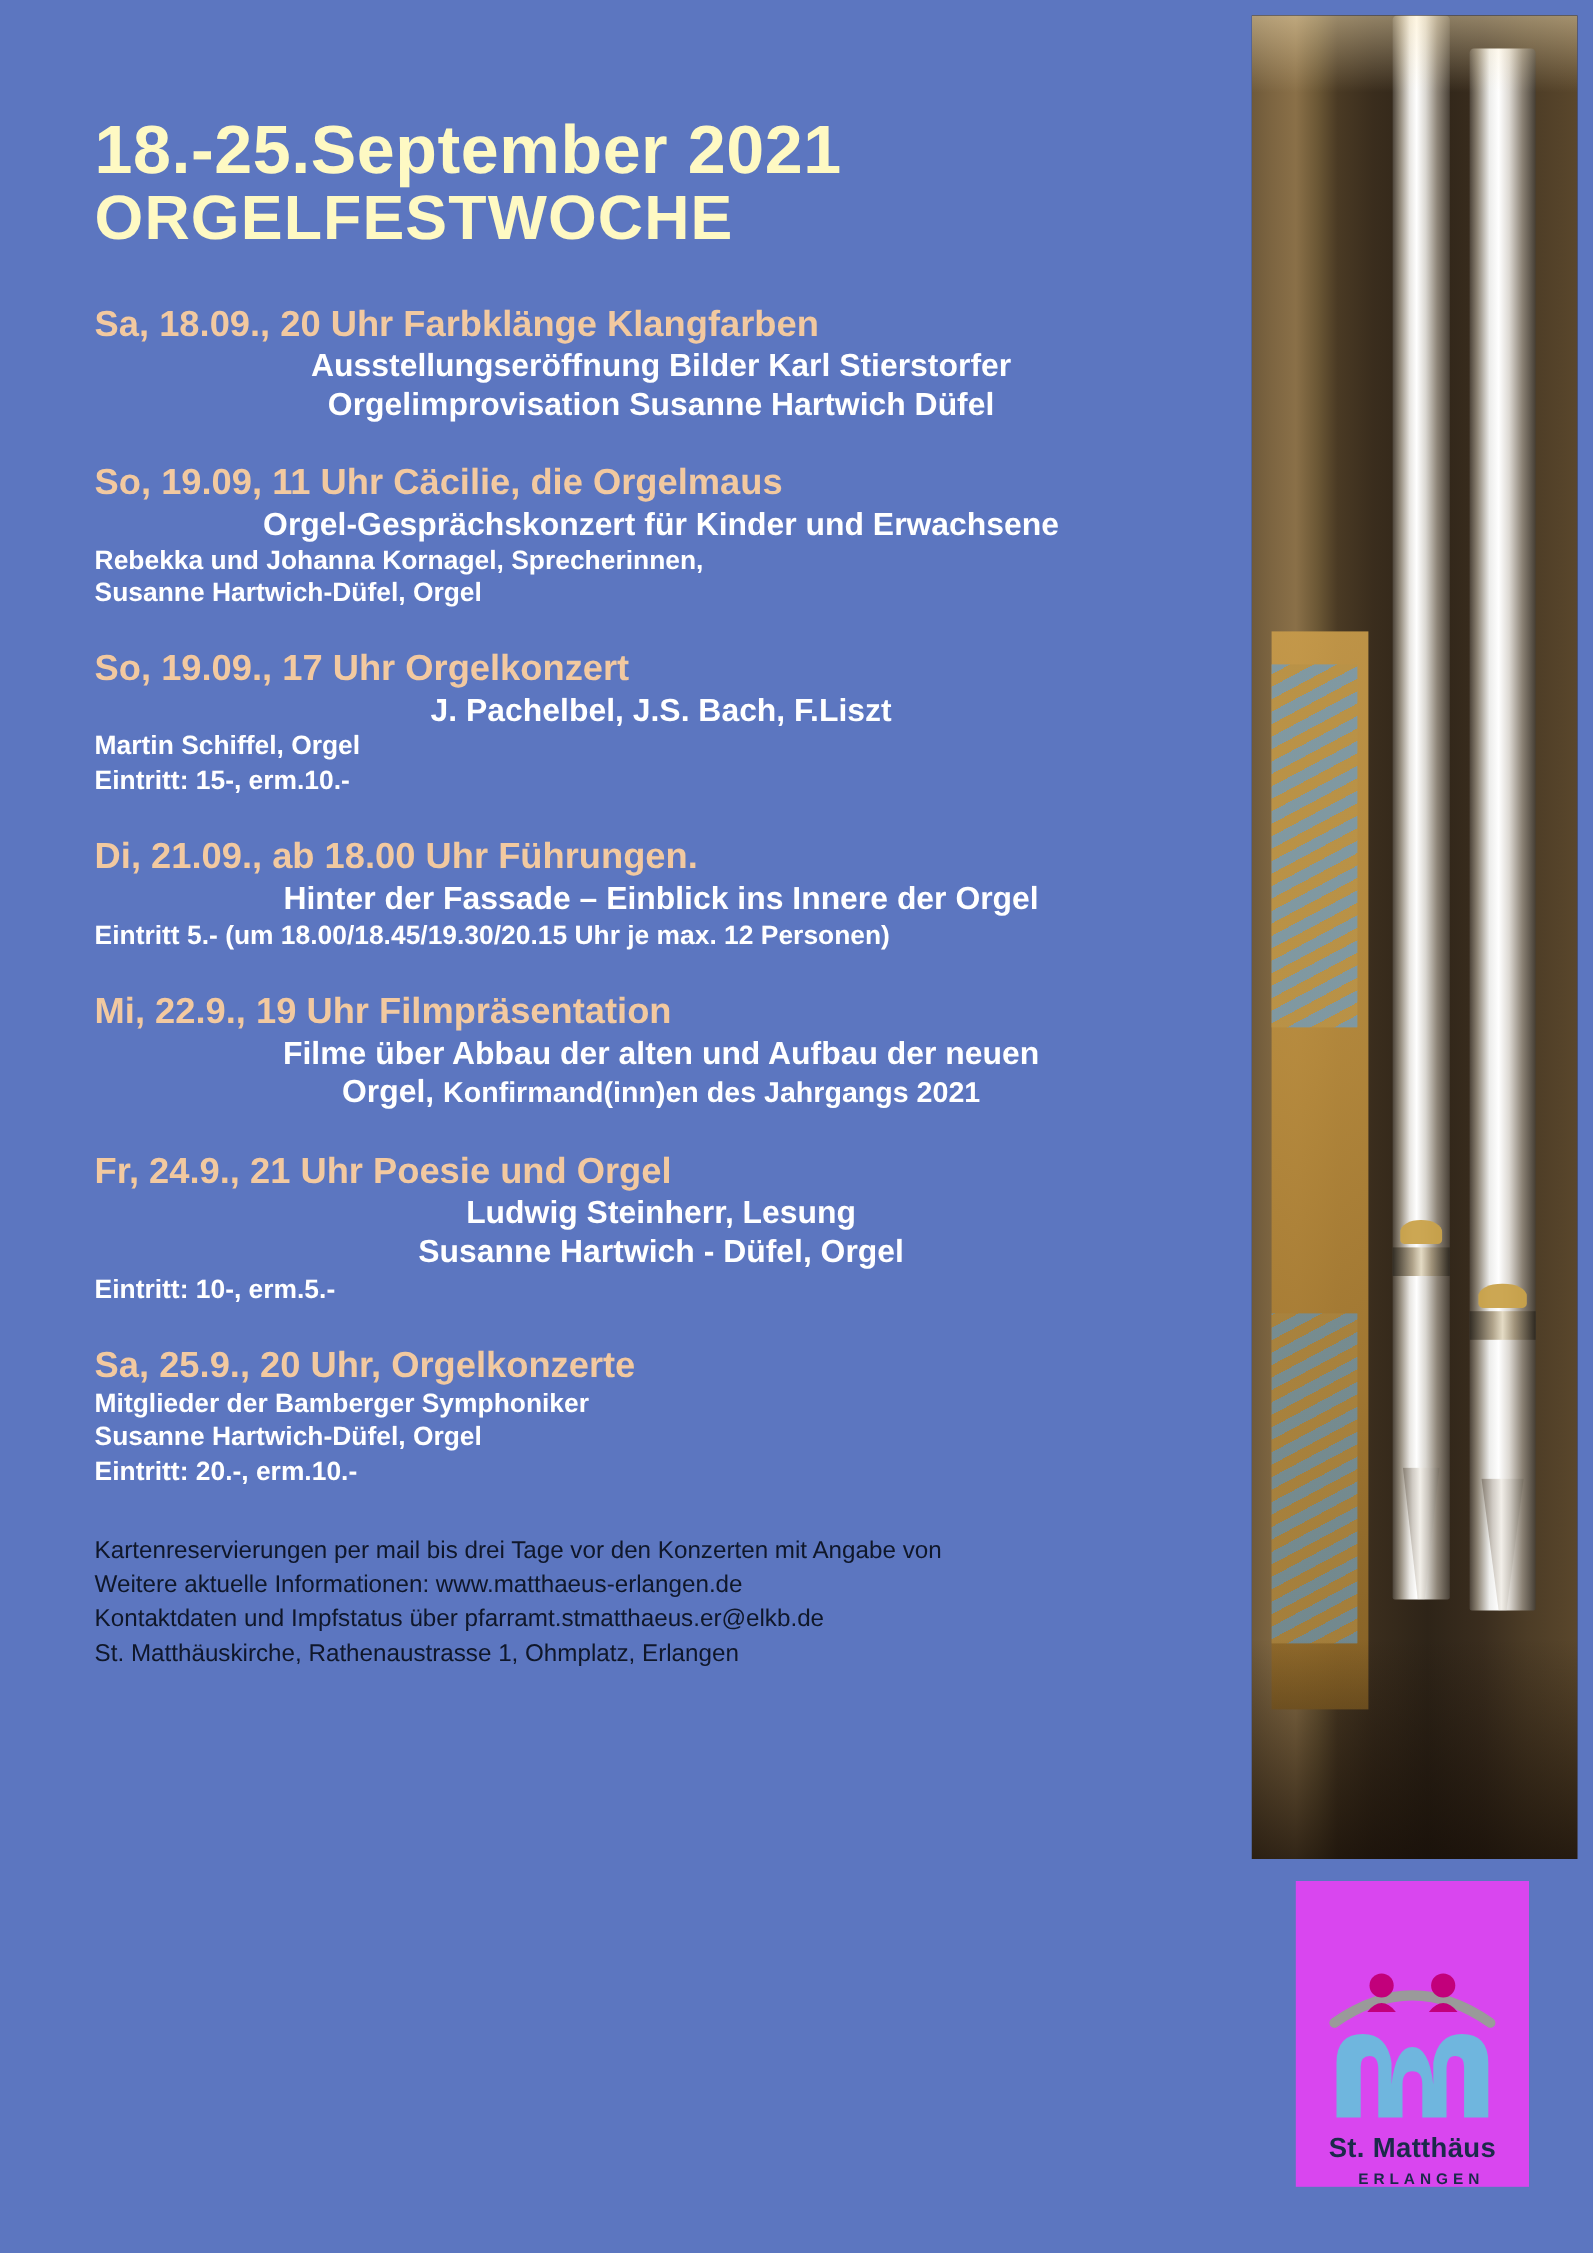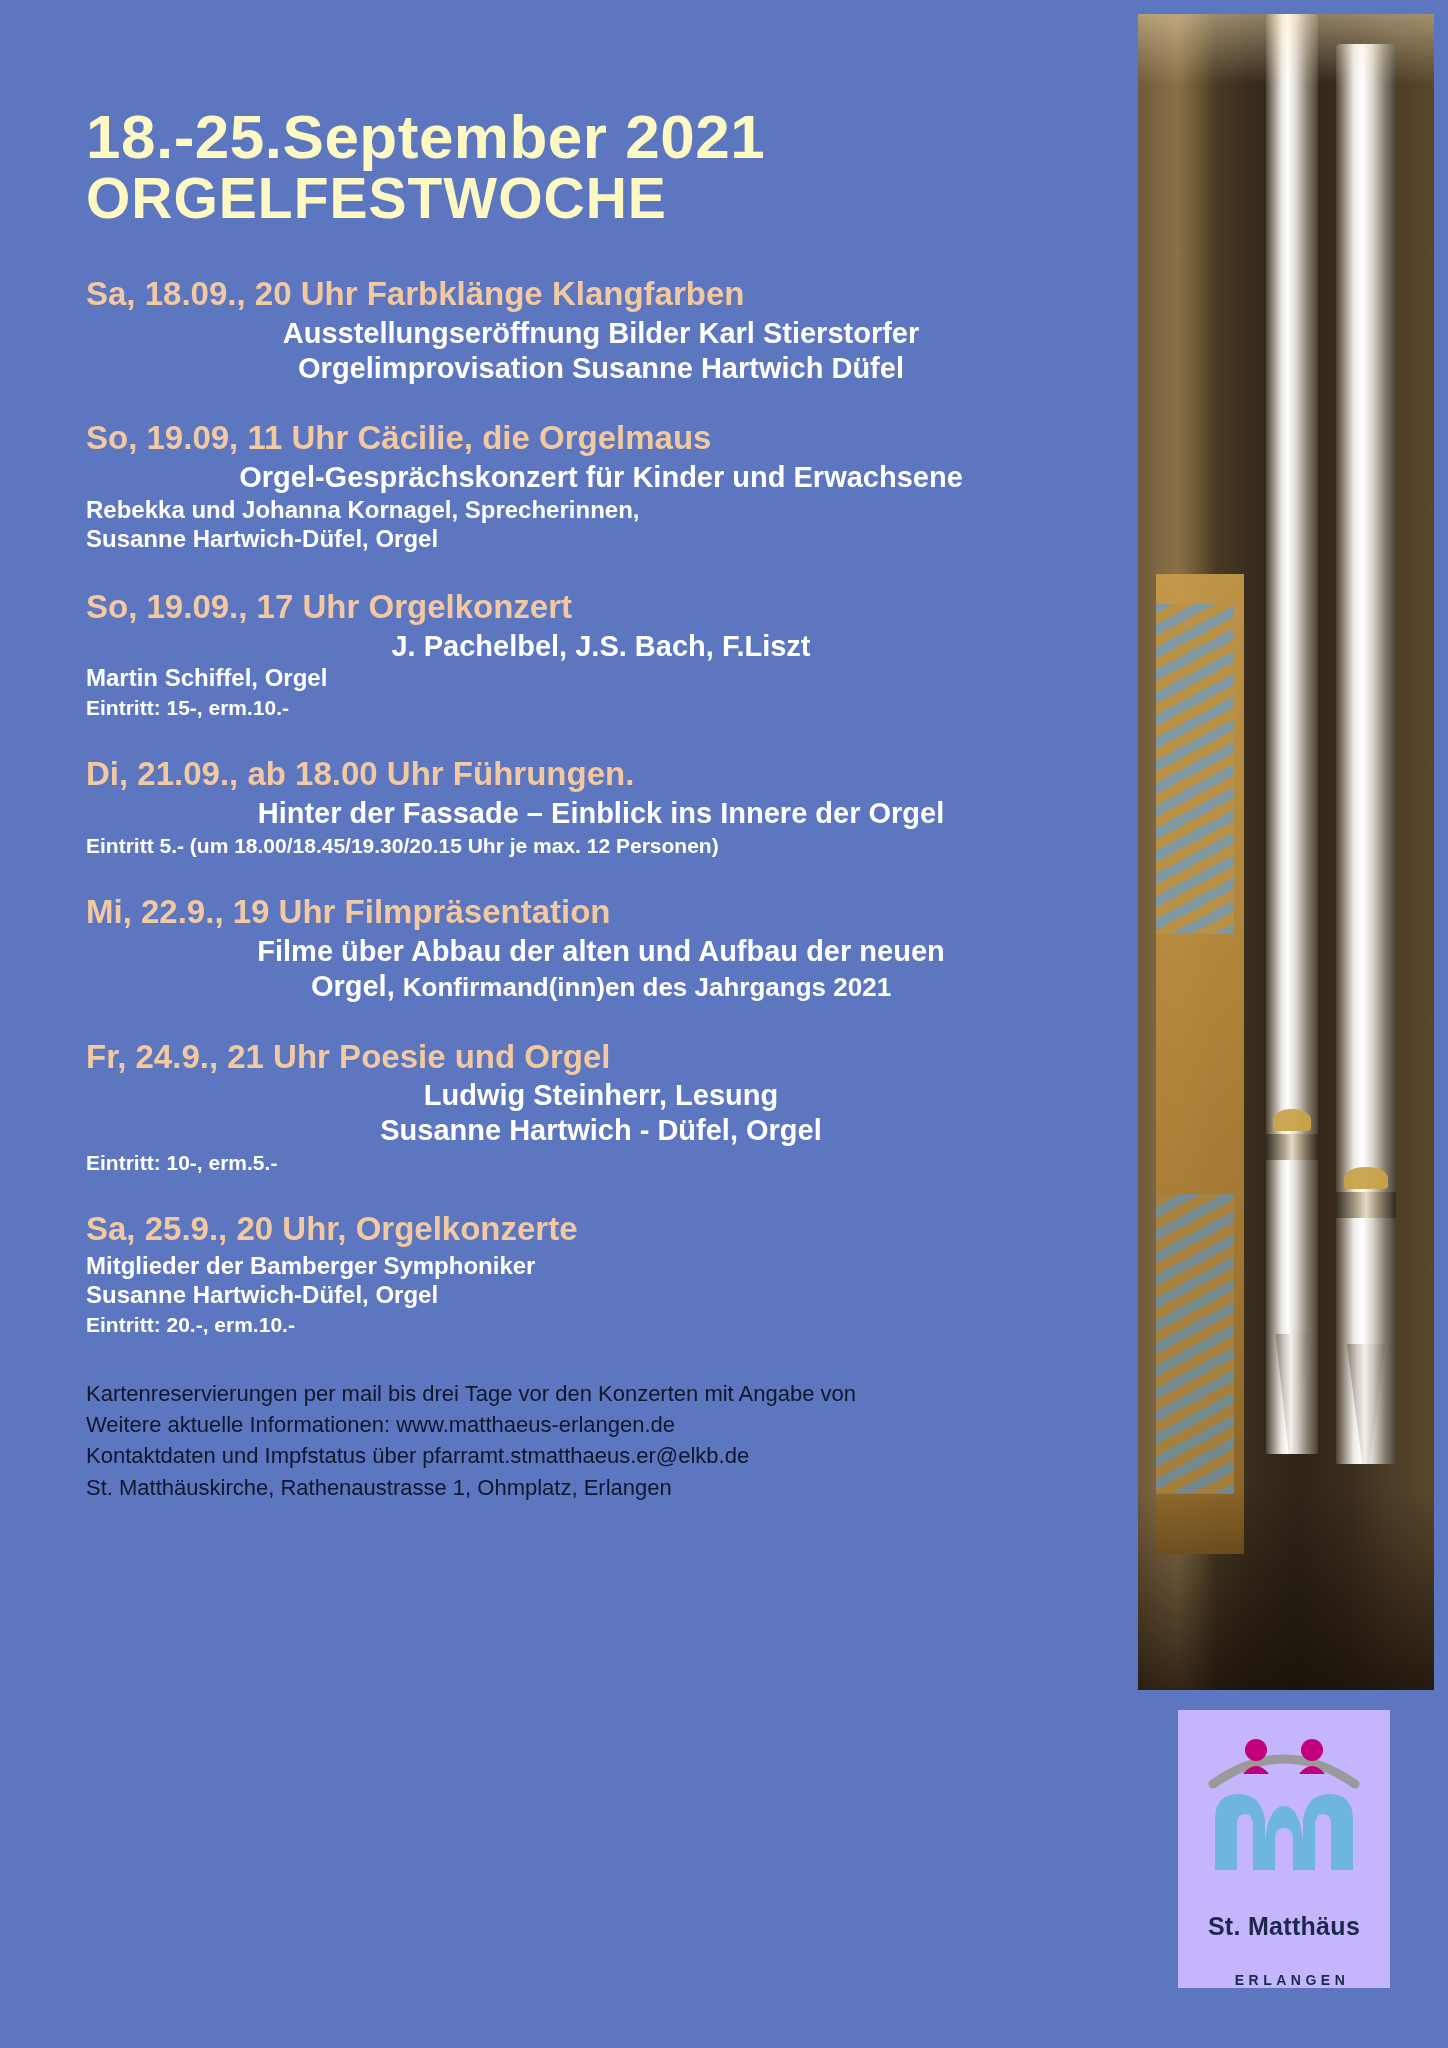--- a/index.html
+++ b/index.html
@@ -130,25 +130,25 @@
     background: linear-gradient(to top, rgba(20,12,6,.75), rgba(0,0,0,0));
   }
 
   
   .logo {
     position: absolute;
     left: 1178px;
     top: 1710px;
     width: 212px;
     height: 278px;
-    background: #c4b5fd;
+    background: #d946ef;
     display: flex;
     flex-direction: column;
     align-items: center;
-    justify-content: space-between;
+    justify-content: flex-end;
     padding-top: 18px;
     box-sizing: border-box;
   }
   .logo svg { display: block; }
   .logo .name {
     font-size: 25px;
     font-weight: 700;
     color: #1b2a4a;
     letter-spacing: .3px;
     margin-top: 6px;
@@ -202,21 +202,21 @@
   }
   .ev-sm {
     color: #ffffff;
     font-size: 24px;
     font-weight: 700;
     line-height: 1.22;
     margin: 0;
   }
   .ev-price {
     color: #ffffff;
-    font-size: 21px;
+    font-size: 24px;
     font-weight: 700;
     line-height: 1.25;
     margin: 2px 0 0 0;
   }
   .mix-small { font-size: 26px; font-weight: 700; }
 
   .footer {
     margin-top: 40px;
     color: #0f172a;
     font-size: 22px;

